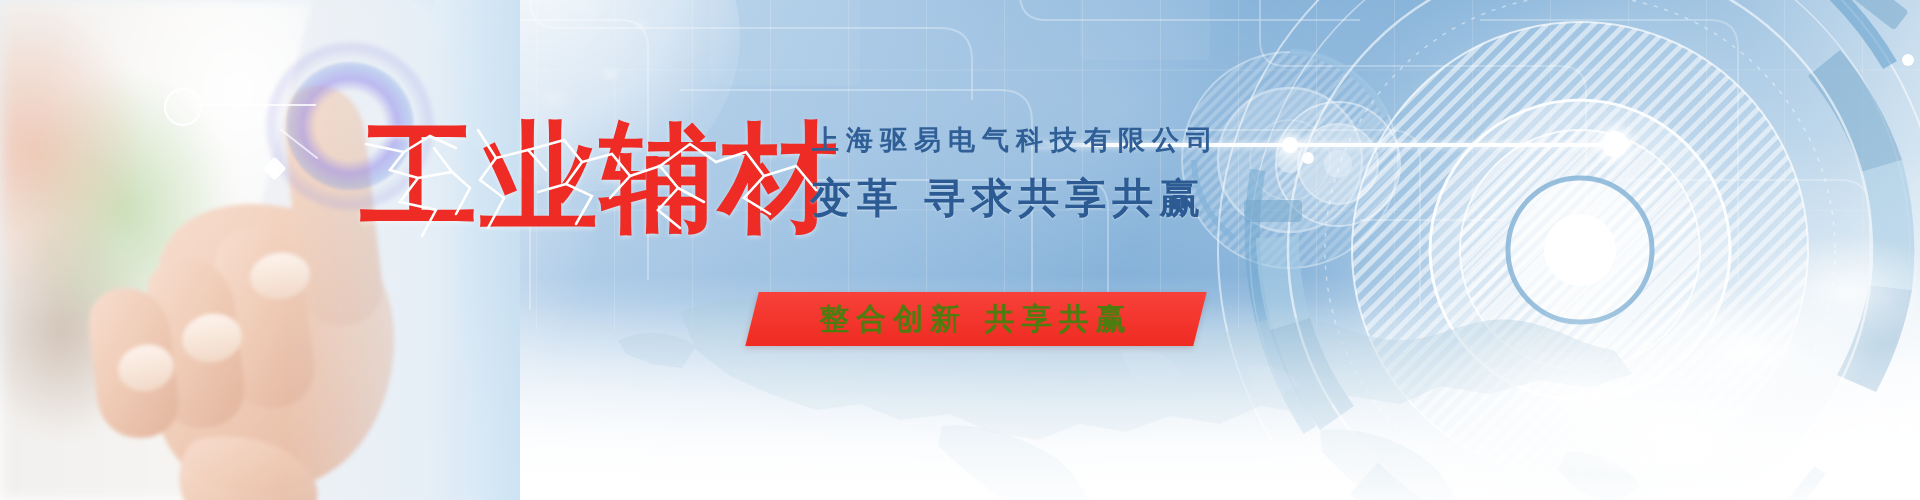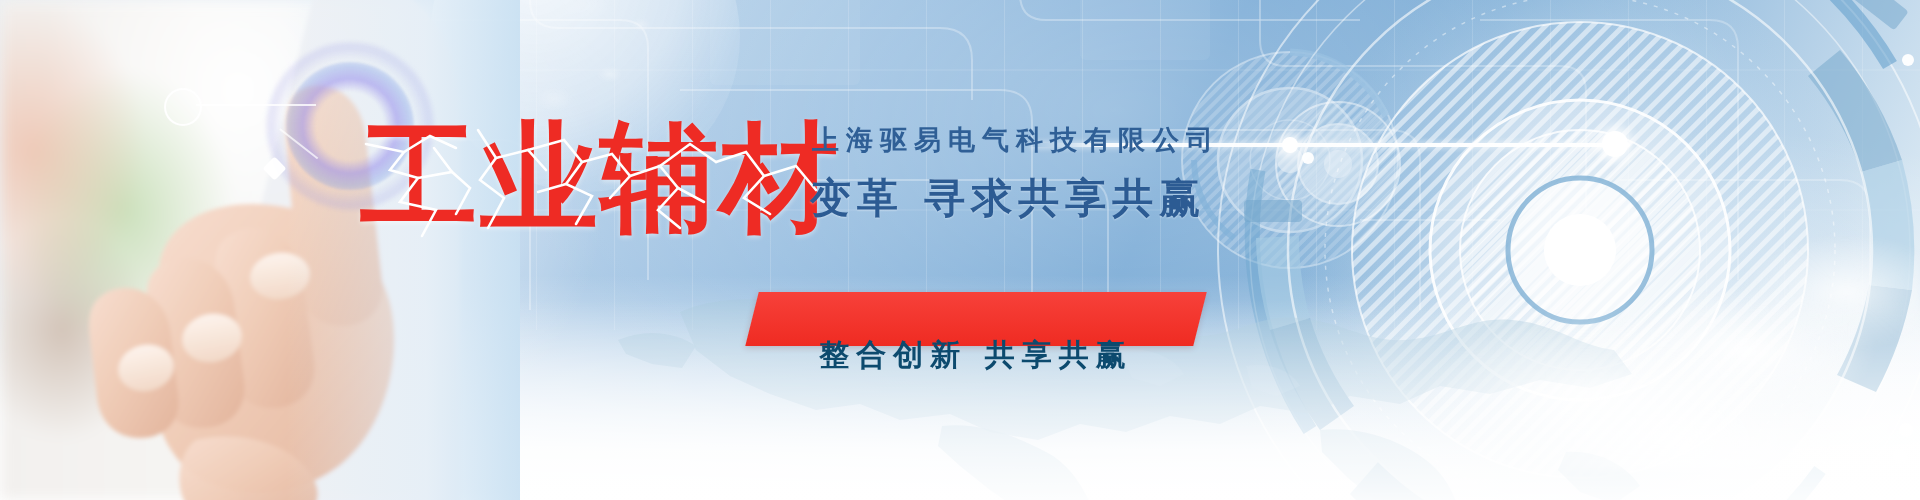--- a/index.html
+++ b/index.html
@@ -202,24 +202,23 @@
     position:absolute;left:752px;top:292px;
     width:448px;height:54px;
     background:linear-gradient(to bottom,#f7413a,#ef2b22);
     transform:skewX(-14deg);
     box-shadow:0 2px 6px rgba(130,30,20,.18);
   }
   .ribbon-text{
     position:absolute;left:752px;top:292px;
     width:448px;height:54px;
     display:flex;align-items:center;justify-content:center;
-    color:#0c4a6e;font-size:30px;font-weight:bold;letter-spacing:7px;
+    color:#4d7c0f;font-size:30px;font-weight:bold;letter-spacing:7px;
     white-space:nowrap;
     font-family:"DejaVu Sans","Liberation Sans",sans-serif;
-    margin-top:36px;
   }
 </style>
 </head>
 <body>
 
 <div id="banner">
 
   <div class="sky"></div>
   <div class="sky-sweep"></div>
 

